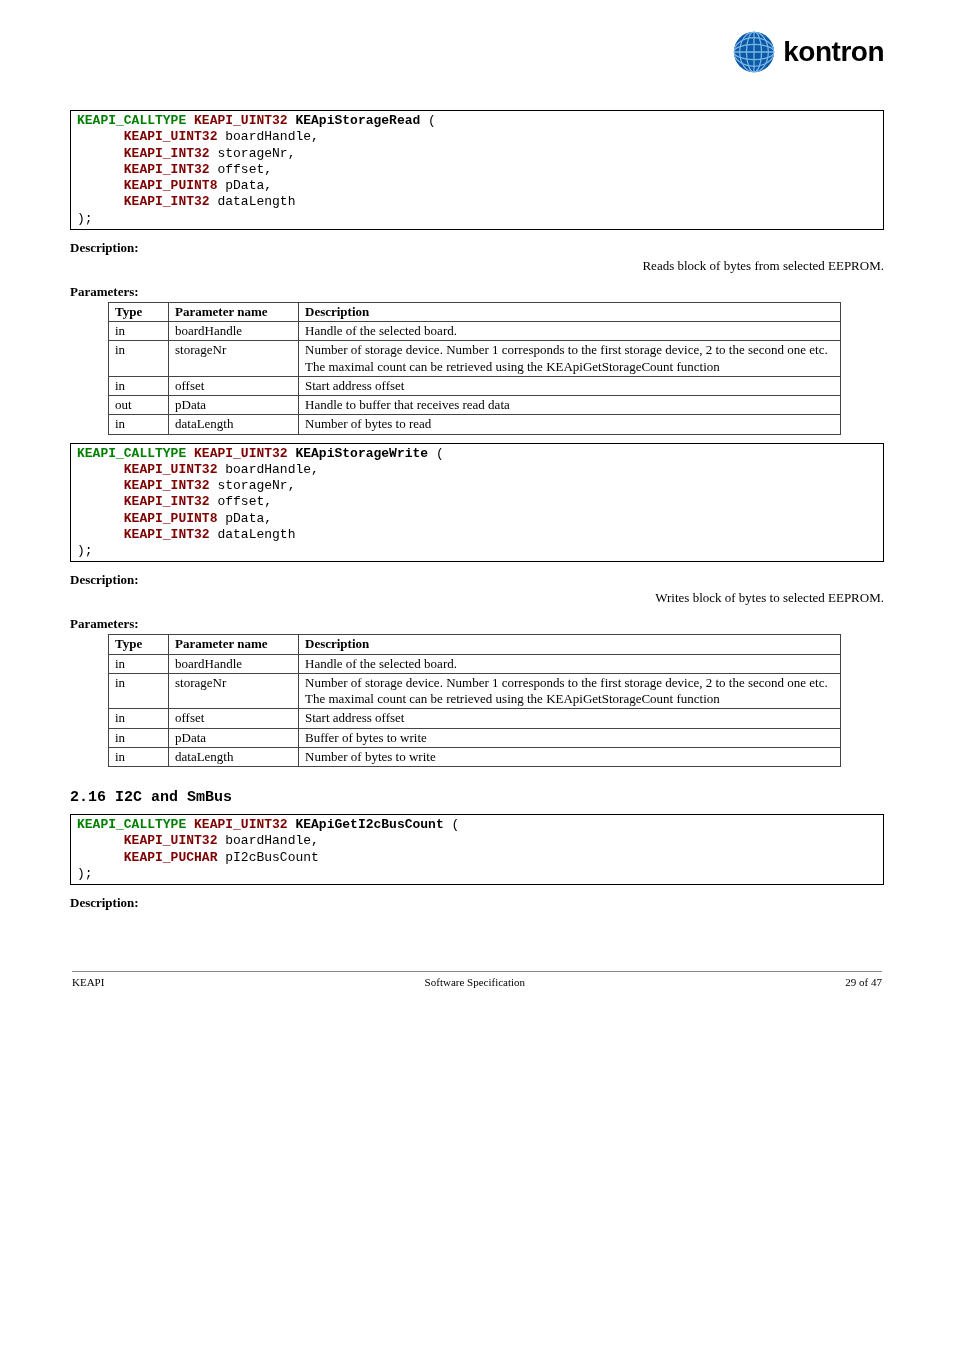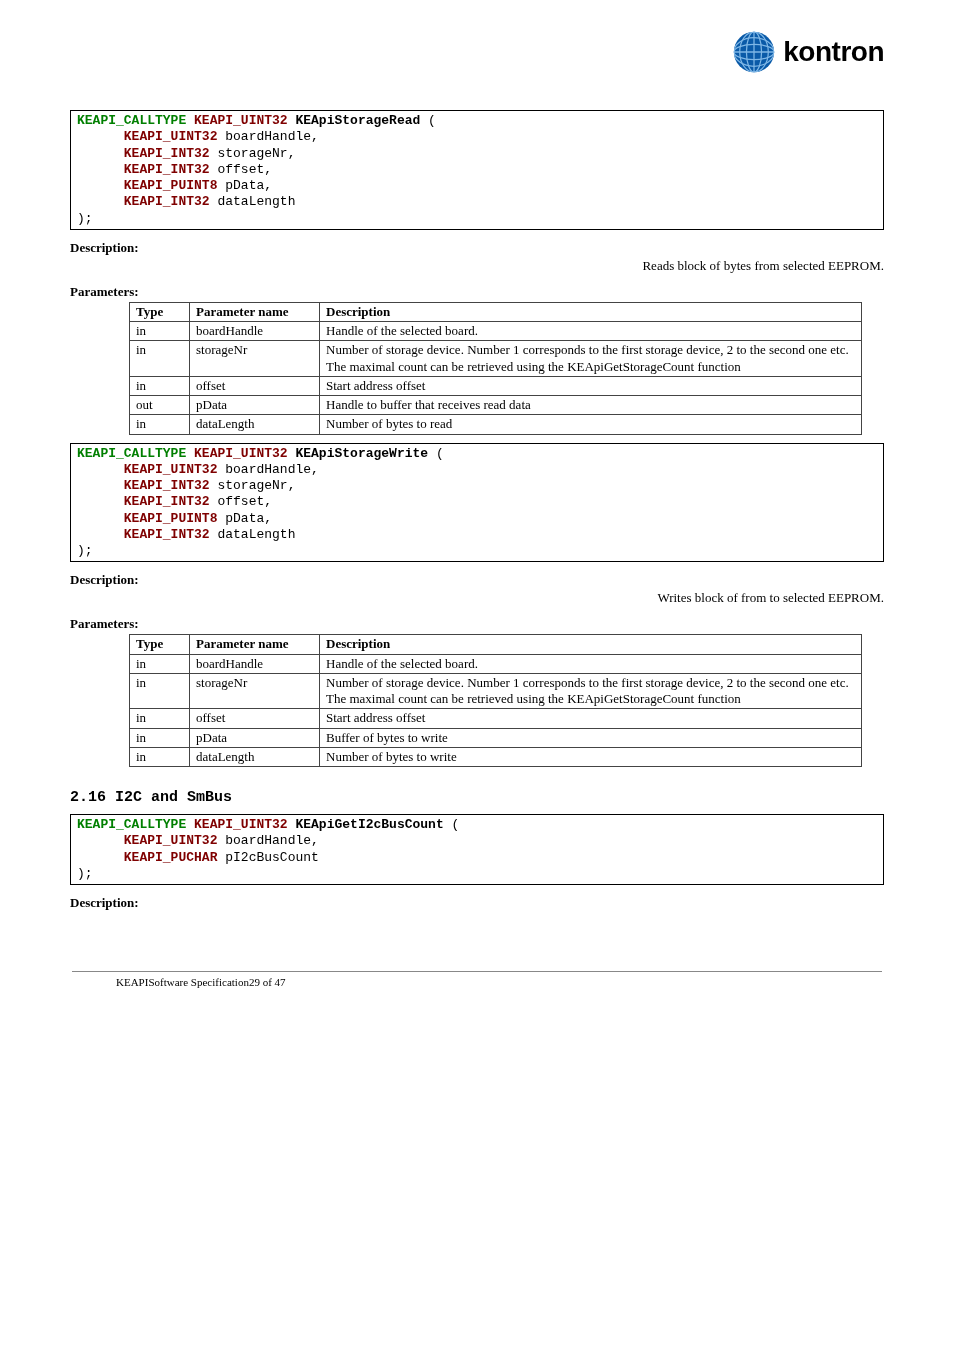--- a/index.html
+++ b/index.html
@@ -57,21 +57,21 @@
   }
   .body-text {
     font-family: "Times New Roman", Times, serif;
     font-size: 13px;
     margin: 0 0 4px 0;
     text-align: right;
   }
   table.ptable {
     border-collapse: collapse;
     width: 90%;
-    margin: 2px 0 8px 59px;
+    margin: 2px 0 8px 38px;
     font-family: "Times New Roman", Times, serif;
     font-size: 13px;
     table-layout: fixed;
   }
   table.ptable th, table.ptable td {
     border: 1px solid #444;
     padding: 1px 6px;
     text-align: left;
     vertical-align: top;
     line-height: 1.25;
@@ -93,21 +93,21 @@
     font-family: "Times New Roman", Times, serif;
     font-size: 11px;
     padding: 0 2px;
   }
   .footer-line {
     border-top: 0.5px solid #888;
     margin-bottom: 4px;
   }
   .footer-row {
     display: flex;
-    margin-left: 44px;
+    justify-content: space-between;
   }
 </style>
 </head>
 <body>
 
 <div class="page">
 
   <div class="logo">
     <svg class="logo-mark" viewBox="0 0 100 100">
       <defs>
@@ -184,21 +184,21 @@
 
   <div class="codebox"><span class="kw-green">KEAPI_CALLTYPE</span> <span class="kw-darkred">KEAPI_UINT32</span> <span class="fn-name">KEApiStorageWrite</span> (
       <span class="kw-darkred">KEAPI_UINT32</span> <span>boardHandle</span>,
       <span class="kw-darkred">KEAPI_INT32</span> <span>storageNr</span>,
       <span class="kw-darkred">KEAPI_INT32</span> <span>offset</span>,
       <span class="kw-darkred">KEAPI_PUINT8</span> <span>pData</span>,
       <span class="kw-darkred">KEAPI_INT32</span> <span>dataLength</span>
 );</div>
 
   <div class="section-title">Description:</div>
-  <div class="body-text">Writes block of from to selected EEPROM.</div>
+  <div class="body-text">Writes block of bytes to selected EEPROM.</div>
 
   <div class="section-title">Parameters:</div>
   <table class="ptable">
     <colgroup>
         <col class="col-type">
         <col class="col-name">
         <col>
       </colgroup>
     <tbody>
         <tr>

